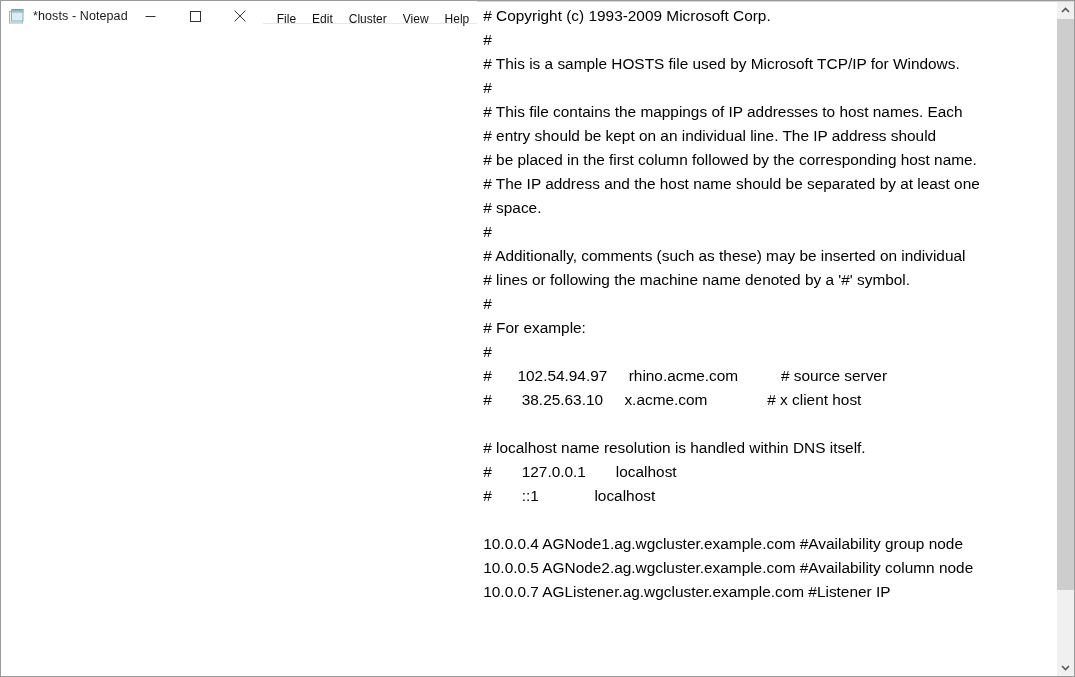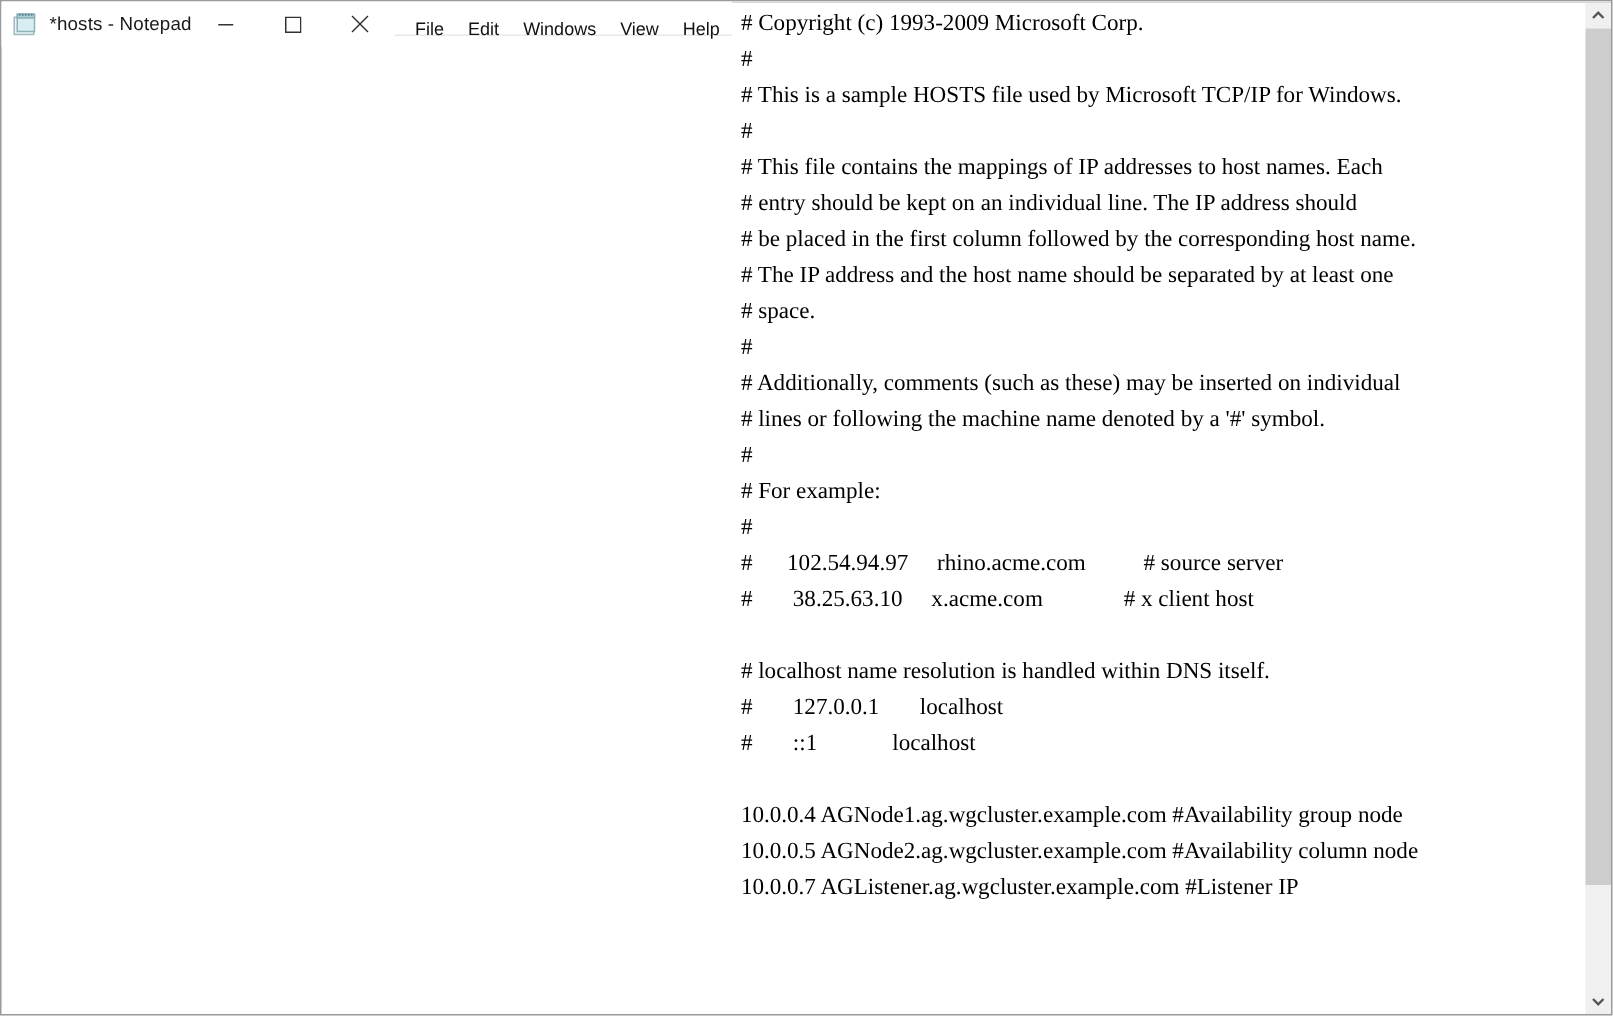--- a/index.html
+++ b/index.html
@@ -97,21 +97,21 @@
     border-top: 1px solid #d6d6d6;
   }
   .text-area {
     flex: 1 1 auto;
     overflow: hidden;
     background: #ffffff;
     padding: 2px 0 0 6px;
     box-sizing: border-box;
   }
   .code-line {
-    font-family: Liberation Serif, serif;
+    font-family: Liberation Sans, sans-serif;
     font-size: 15.4px;
     line-height: 24px;
     height: 24px;
     color: #000000;
     white-space: pre;
     letter-spacing: 0px;
   }
 
   
   .scrollbar {
@@ -182,21 +182,21 @@
           <line x1="0.7" y1="0.7" x2="11.3" y2="11.3" stroke="#333333" stroke-width="1"></line>
           <line x1="11.3" y1="0.7" x2="0.7" y2="11.3" stroke="#333333" stroke-width="1"></line>
         </svg>
       </div>
     </div>
   </div>
 
   <div class="menubar">
     <div class="menu-item">File</div>
     <div class="menu-item">Edit</div>
-    <div class="menu-item">Windows</div>
+    <div class="menu-item">Cluster</div>
     <div class="menu-item">View</div>
     <div class="menu-item">Help</div>
   </div>
 
   <div class="editor-wrap">
     <div class="text-area" id="text-area">
         <div class="code-line"># Copyright (c) 1993-2009 Microsoft Corp.</div>
         <div class="code-line">#</div>
         <div class="code-line"># This is a sample HOSTS file used by Microsoft TCP/IP for Windows.</div>
         <div class="code-line">#</div>

